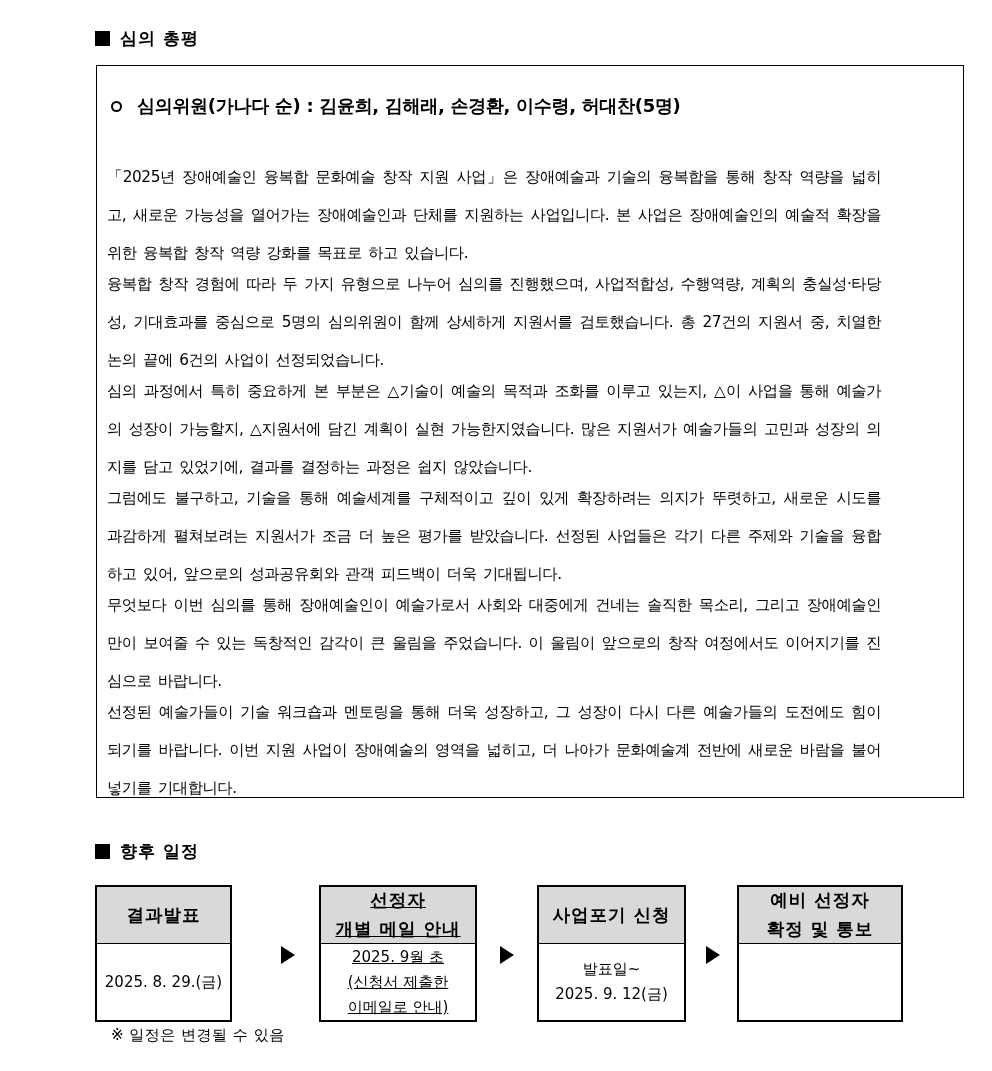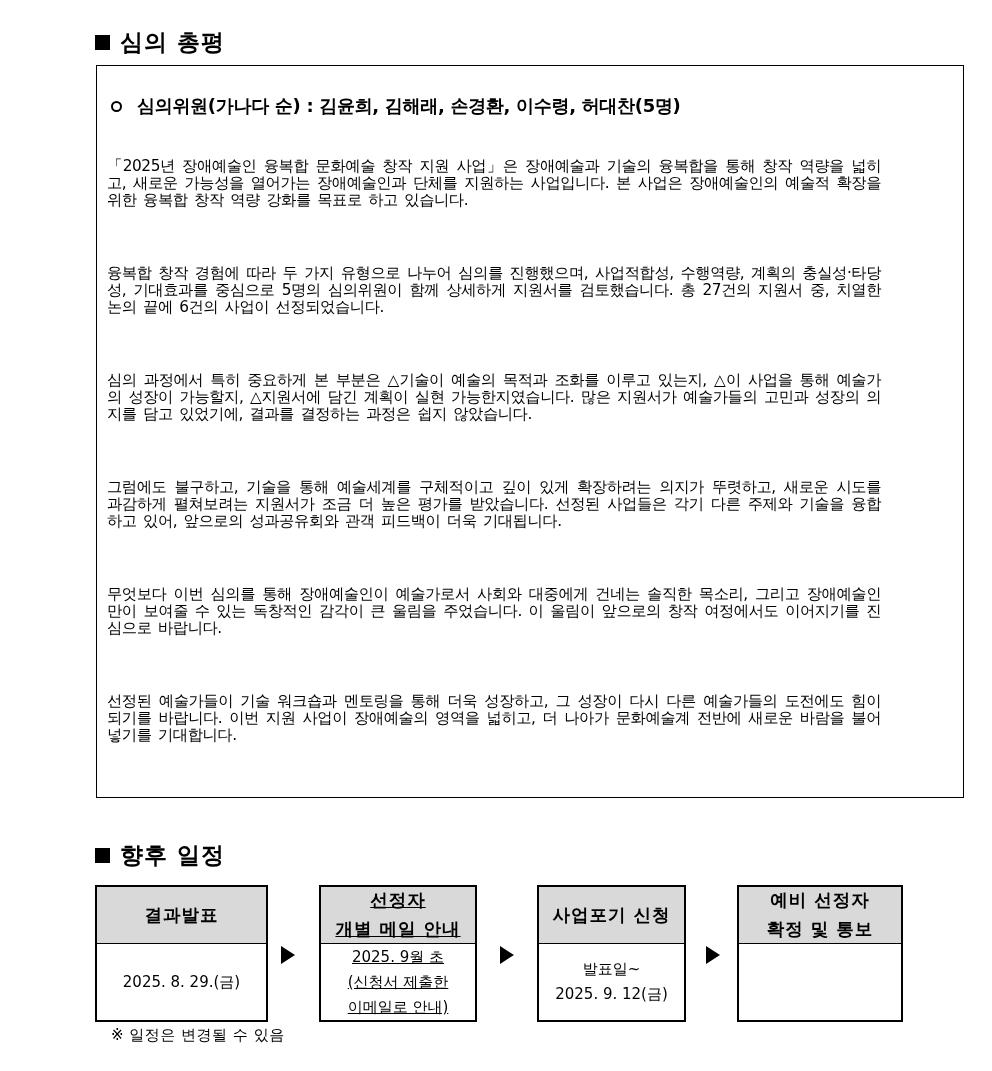--- a/index.html
+++ b/index.html
@@ -1,22 +1,22 @@
 <!DOCTYPE html>
 <html><head>
 <meta charset="utf-8">
 <style>
   html, body { margin:0; padding:0; background:#ffffff; }
   body { width:992px; height:1071px; position:relative; font-family:"DejaVu Sans", "Liberation Sans", sans-serif; color:#000; overflow:hidden; }
-  .section-title { position:absolute; left:95px; font-size:23px; font-weight:bold; letter-spacing:1px; display:flex; align-items:center; }
+  .section-title { position:absolute; left:95px; font-size:17px; font-weight:bold; letter-spacing:1px; display:flex; align-items:center; }
   .section-title .sq { display:inline-block; width:15px; height:15px; background:#000; margin-right:10px; }
   .review-box { position:absolute; left:96px; top:65px; width:868px; height:733px; border:1.5px solid #000; box-sizing:border-box; }
   .members { position:absolute; left:14px; top:28px; font-size:18px; font-weight:bold; display:flex; align-items:center; white-space:nowrap; letter-spacing:-0.3px; }
   .members .bullet { display:inline-block; width:7px; height:7px; border:2px solid #000; border-radius:50%; margin-right:15px; }
-  .para { position:absolute; left:10px; width:774px; font-size:15.3px; line-height:17px; text-align:justify; text-align-last:left; letter-spacing:-0.45px; word-spacing:2px; }
+  .para { position:absolute; left:10px; width:774px; font-size:15.3px; line-height:38px; text-align:justify; text-align-last:left; letter-spacing:-0.45px; word-spacing:2px; }
   .sched-box { position:absolute; top:885px; height:137px; border:2px solid #000; box-sizing:border-box; display:flex; flex-direction:column; }
   .sched-head { height:56px; background:#d9d9d9; border-bottom:1.5px solid #000; display:flex; align-items:center; justify-content:center; text-align:center; font-weight:bold; font-size:17.5px; line-height:29px; letter-spacing:1px; }
   .sched-body { flex:1; display:flex; align-items:center; justify-content:center; text-align:center; font-size:15px; line-height:25px; }
   .arrow { position:absolute; top:946px; width:0; height:0; border-top:9px solid transparent; border-bottom:9px solid transparent; border-left:14px solid #000; }
   .note { position:absolute; left:111px; top:1026px; font-size:15px; letter-spacing:0.5px; }
 </style>
 </head>
 <body>
 
 <div class="section-title" style="top:27px;">
@@ -35,21 +35,21 @@
   <div class="para" style="top:520px;">무엇보다 이번 심의를 통해 장애예술인이 예술가로서 사회와 대중에게 건네는 솔직한 목소리, 그리고 장애예술인만이 보여줄 수 있는 독창적인 감각이 큰 울림을 주었습니다. 이 울림이 앞으로의 창작 여정에서도 이어지기를 진심으로 바랍니다.</div>
   <div class="para" style="top:413px;">그럼에도 불구하고, 기술을 통해 예술세계를 구체적이고 깊이 있게 확장하려는 의지가 뚜렷하고, 새로운 시도를 과감하게 펼쳐보려는 지원서가 조금 더 높은 평가를 받았습니다. 선정된 사업들은 각기 다른 주제와 기술을 융합하고 있어, 앞으로의 성과공유회와 관객 피드백이 더욱 기대됩니다.</div>
   <div class="para" style="top:627px;">선정된 예술가들이 기술 워크숍과 멘토링을 통해 더욱 성장하고, 그 성장이 다시 다른 예술가들의 도전에도 힘이 되기를 바랍니다. 이번 지원 사업이 장애예술의 영역을 넓히고, 더 나아가 문화예술계 전반에 새로운 바람을 불어넣기를 기대합니다.</div>
 </div>
 
 <div class="section-title" style="top:840px;">
   <span class="sq"></span>
   <span>향후 일정</span>
 </div>
 
-<div class="sched-box" style="left:95px; width:173px;justify-content:space-between;">
+<div class="sched-box" style="left:95px; width:137px;justify-content:space-between;">
   <div class="sched-head">
     <div>
         <div>결과발표</div>
       </div>
   </div>
   <div class="sched-body">
     <div>
         <div>2025. 8. 29.(금)</div>
       </div>
   </div>

